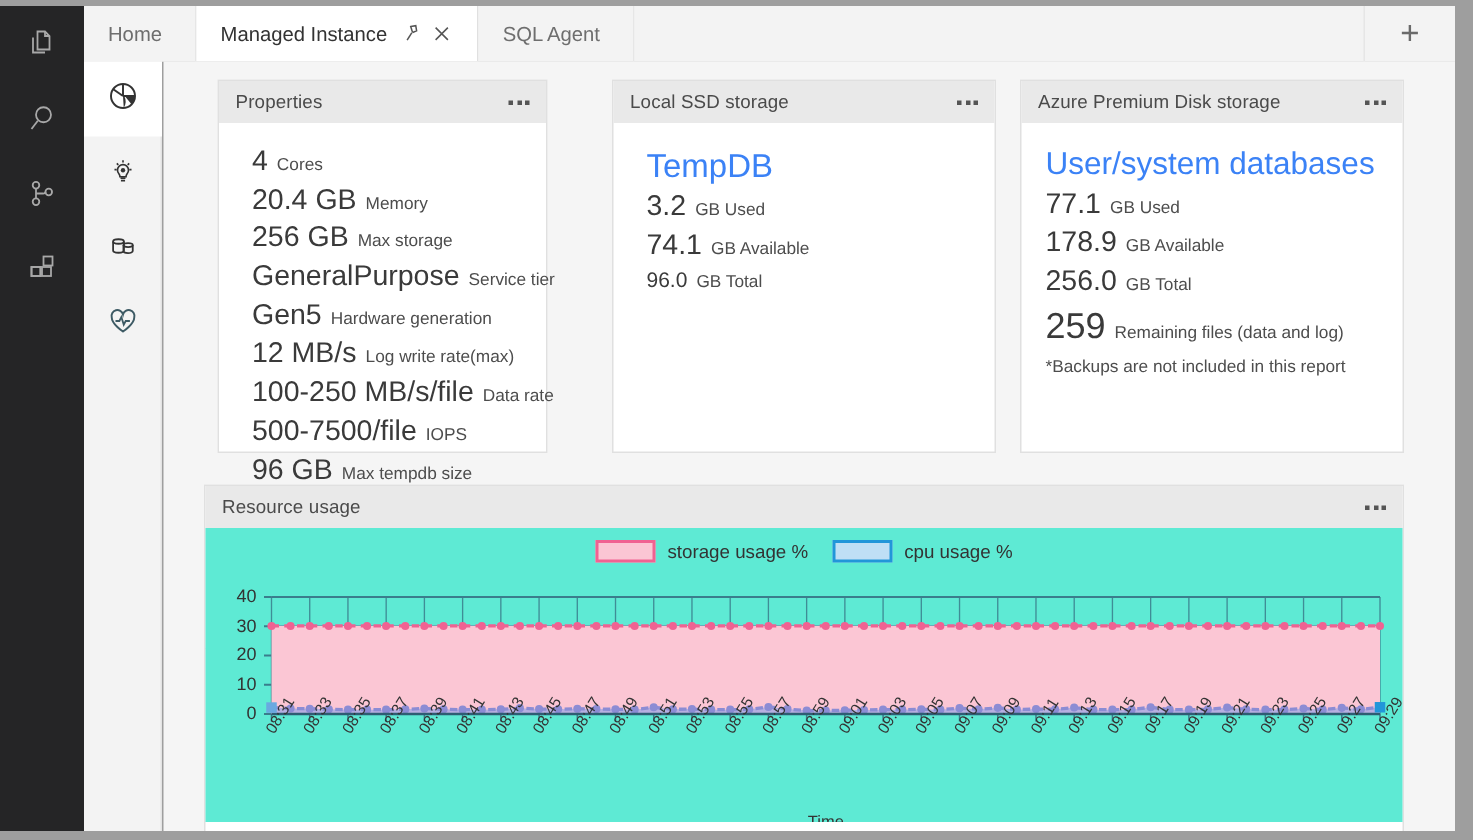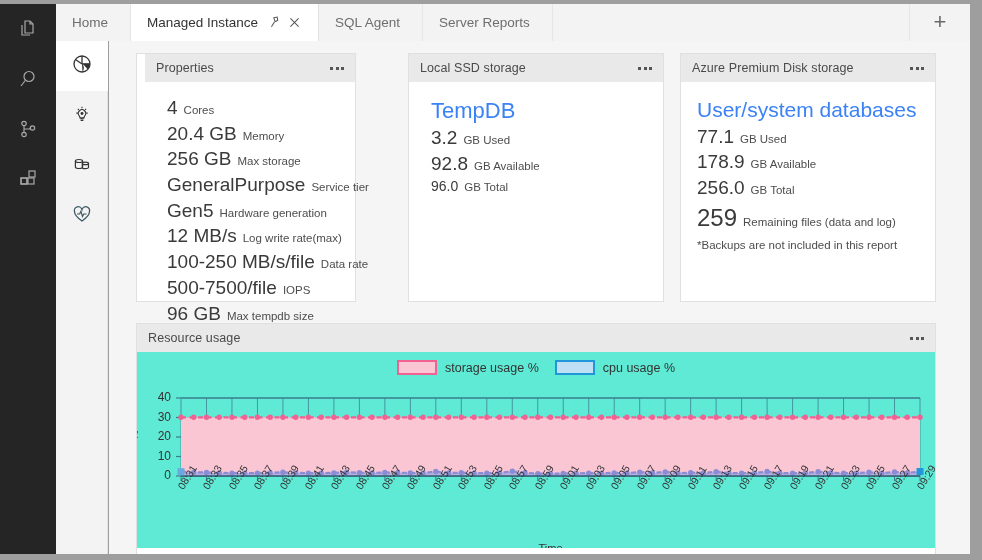--- a/index.html
+++ b/index.html
@@ -252,23 +252,20 @@
       </span>
       <span class="tab-icon">
         <svg width="13" height="13" viewBox="0 0 14 14" fill="none" stroke="#555" stroke-width="1.1">
           <path d="M2.6 2.6 L11.4 11.4 M11.4 2.6 L2.6 11.4"></path>
         </svg>
       </span>
     </div>
     <div class="tab">
       <span class="tab-label">SQL Agent</span>
     </div>
-    <div class="tab">
-      <span class="tab-label">Server Reports</span>
-    </div>
     <div class="tab-spacer"></div>
     <div class="tab-newbtn">+</div>
   </div>
 
   <div class="icon-rail">
     <div class="rail-item active">
       <span>
         <svg width="24" height="24" viewBox="0 0 24 24" fill="none" stroke="#333" stroke-width="1.3">
           <circle cx="12" cy="12" r="8"></circle>
           <path d="M12 12 L12 4"></path>
@@ -304,21 +301,21 @@
         <svg width="24" height="24" viewBox="0 0 24 24" fill="none" stroke="#3d5a64" stroke-width="1.3">
           <path d="M12 19 C12 19 4.5 14 4.5 9.6 A3.6 3.6 0 0 1 12 7.6 A3.6 3.6 0 0 1 19.5 9.6 C19.5 14 12 19 12 19 Z"></path>
           <path d="M7 12 h2.6 l1.3 -2.6 l1.6 5 l1.3 -2.4 h2.8" stroke="#3d5a64" stroke-width="1.2"></path>
         </svg>
       </span>
     </div>
   </div>
 
   <div class="content">
 
-    <div class="card" id="card-properties" style="left:27px; top:12px; width:220px; height:249px;padding-left:8px;">
+    <div class="card" id="card-properties" style="left:36px; top:12px; width:220px; height:249px;">
       <div class="card-head">
         <span class="card-title">Properties</span>
         <span class="dots">
             <i></i>
             <i></i>
             <i></i>
           </span>
       </div>
       <div class="card-body" id="props-body">
           <div class="mrow">
@@ -370,21 +367,21 @@
           </span>
       </div>
       <div class="card-body">
         <div class="headline">TempDB</div>
         <div id="ssd-body">
             <div class="mrow">
               <span class="mval" style="font-size: 19px;">3.2</span>
               <span class="mlabel">GB Used</span>
             </div>
             <div class="mrow">
-              <span class="mval" style="font-size: 19px;">92.8</span>
+              <span class="mval" style="font-size: 19px;">74.1</span>
               <span class="mlabel">GB Available</span>
             </div>
             <div class="mrow">
               <span class="mval" style="font-size: 14px;">96.0</span>
               <span class="mlabel">GB Total</span>
             </div>
           </div>
       </div>
     </div>
 

